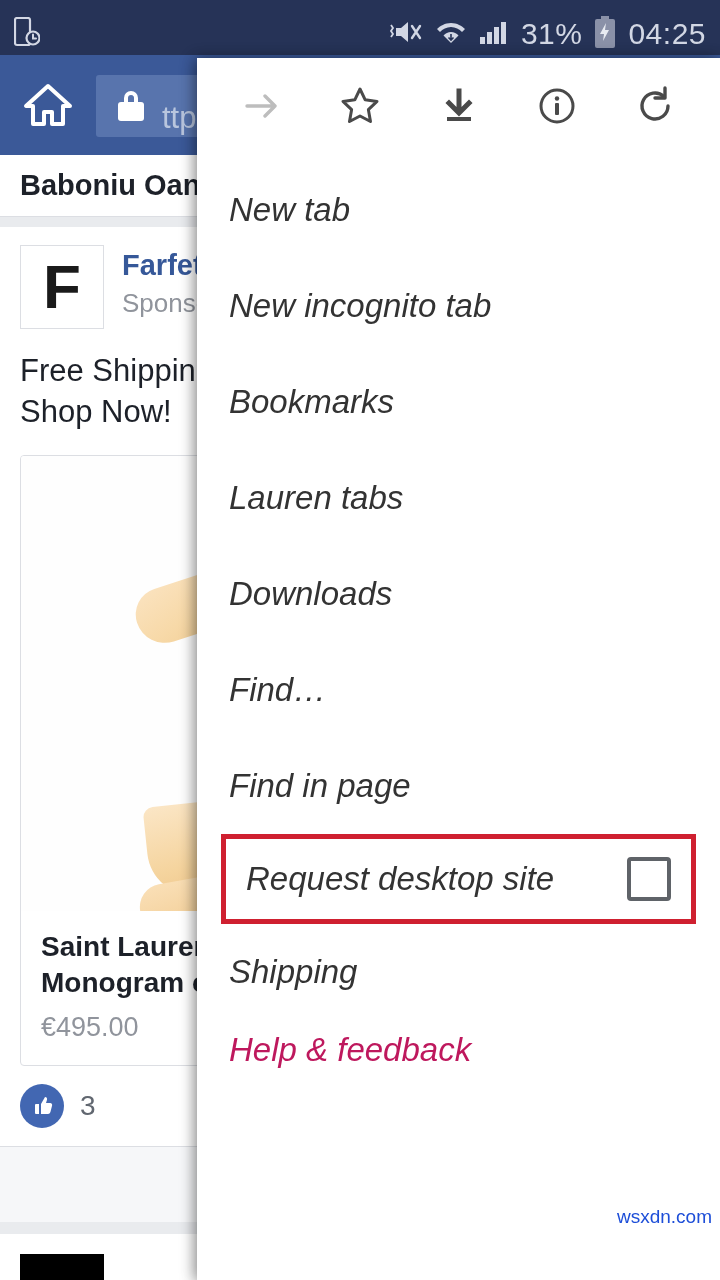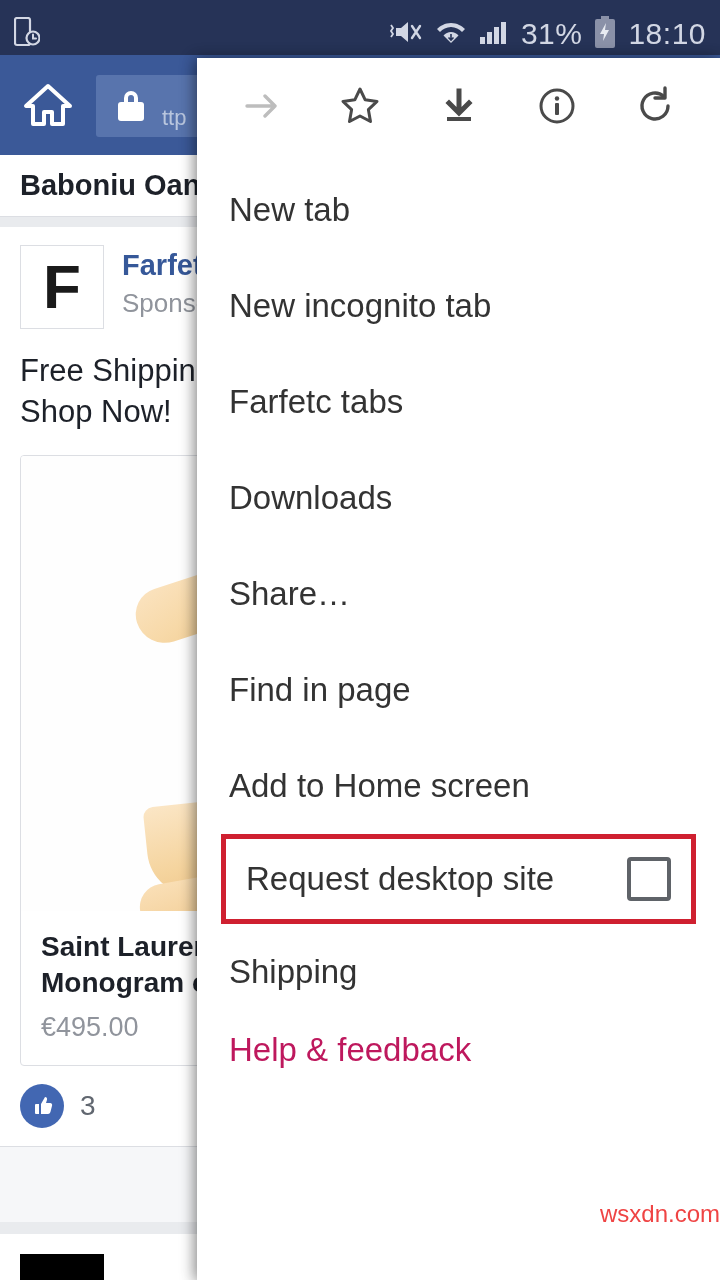--- a/index.html
+++ b/index.html
@@ -30,21 +30,21 @@
   .urlfield {
     position:absolute; left:96px; top:20px; width:330px; height:62px;
     background:#5874ad; border-radius:3px; display:flex; align-items:center; padding-left:22px; gap:18px;
   }
   .lock { width:26px; height:30px; position:relative; }
   .lock .shackle {
     position:absolute; left:6px; top:0; width:14px; height:13px;
     border:4px solid #fff; border-bottom:none; border-radius:8px 8px 0 0;
   }
   .lock .body { position:absolute; left:0; top:11px; width:26px; height:19px; background:#fff; border-radius:3px; }
-  .urltext { color:#b9c6de; font-size:22px;margin-top:23px; }
+  .urltext { color:#b9c6de; font-size:31px;margin-top:23px; }
 
   
   .feed { position:absolute; top:155px; left:0; width:720px; height:1125px; background:#e9ebee; }
   .namebar {
     background:#fff; height:62px; display:flex; align-items:center;
     padding-left:20px; border-bottom:1px solid #dcdee3;
   }
   .namebar span { font-size:29px; font-weight:bold; color:#1d2129; }
 
   .post { background:#fff; margin-top:10px; padding-top:18px; }
@@ -129,30 +129,30 @@
   }
   .menu-top {
     height:96px; display:flex; align-items:center; padding:0 28px; justify-content:space-between;
   }
   .mt-btn { width:74px; height:74px; display:flex; align-items:center; justify-content:center; }
   .menu-list { padding-top:8px; }
   .mi {
     height:96px; display:flex; align-items:center; padding:0 32px;
     font-size:33px; color:#333333;
   }
-  .mi-label { flex:1; }
+  .mi-label { flex:1;font-style:italic; }
   .mi.highlight {
     position:relative; margin:0 24px; padding:0 20px; border:5px solid #cf2030; height:90px;
   }
   .checkbox {
     width:44px; height:44px; border:4px solid #5f6368; border-radius:4px; background:#fff;
   }
   .mi.faded { color:#be185d; height:60px; }
   .watermark {
-    position:absolute; right:0; bottom:52px; font-size:24px; color:#ef4444;
+    position:absolute; right:8px; bottom:52px; font-size:19px; color:#1d4ed8;
     font-family:"Liberation Sans", sans-serif;
   }
 </style>
 </head>
 <body>
 
 <div id="screen">
 
   <div class="statusbar">
     <div class="sb-left">
@@ -193,21 +193,21 @@
           </svg>
       </span>
       <span class="sb-text">31%</span>
       <span class="sb-ic">
         <svg width="24" height="34" viewBox="0 0 24 34">
             <rect x="8" y="1" width="8" height="3" fill="#8a91a8"></rect>
             <rect x="2" y="4" width="20" height="29" rx="2" fill="#8a91a8"></rect>
             <path d="M13 8l-6 11h4l-1 7 6-11h-4z" fill="#e8ebf2"></path>
           </svg>
       </span>
-      <span class="sb-text">18:10</span>
+      <span class="sb-text">04:25</span>
     </div>
   </div>
 
   <div class="fbbar">
     <span class="home-icon">
       <svg width="52" height="48" viewBox="0 0 52 48">
           <path d="M26 5L4 25h7v18h11V31h8v12h11V25h7L26 5z" fill="none" stroke="#fff" stroke-width="4" stroke-linejoin="round"></path>
         </svg>
     </span>
     <div class="urlfield">
@@ -318,33 +318,33 @@
     </div>
 
     <div class="menu-list">
       <div class="mi">
         <span class="mi-label">New tab</span>
       </div>
       <div class="mi">
         <span class="mi-label">New incognito tab</span>
       </div>
       <div class="mi">
-        <span class="mi-label">Farfetc tabs</span>
+        <span class="mi-label">Bookmarks</span>
+      </div>
+      <div class="mi">
+        <span class="mi-label">Lauren tabs</span>
       </div>
       <div class="mi">
         <span class="mi-label">Downloads</span>
       </div>
       <div class="mi">
-        <span class="mi-label">Share…</span>
+        <span class="mi-label">Find…</span>
       </div>
       <div class="mi">
         <span class="mi-label">Find in page</span>
-      </div>
-      <div class="mi">
-        <span class="mi-label">Add to Home screen</span>
       </div>
       <div class="mi highlight">
         <span class="mi-label">Request desktop site</span>
         <span class="checkbox"></span>
       </div>
       <div class="mi">
         <span class="mi-label">Shipping</span>
       </div>
       <div class="mi faded">
         <span class="mi-label">Help &amp; feedback</span>

